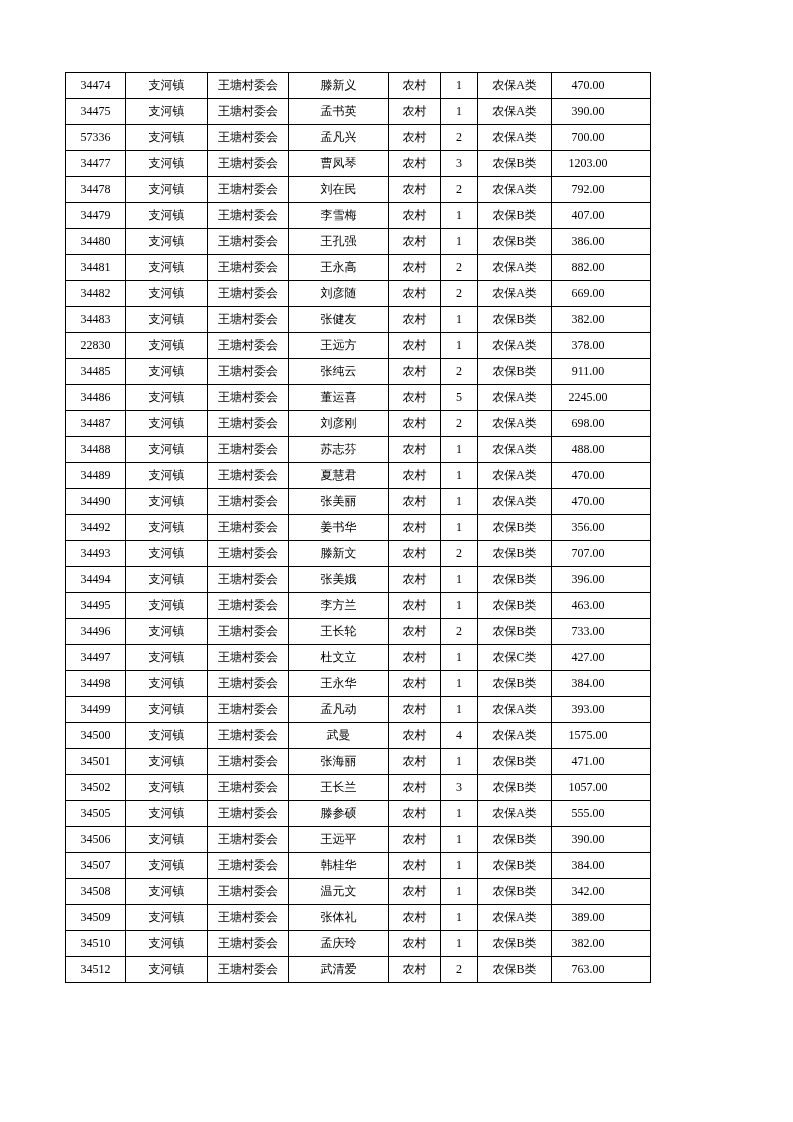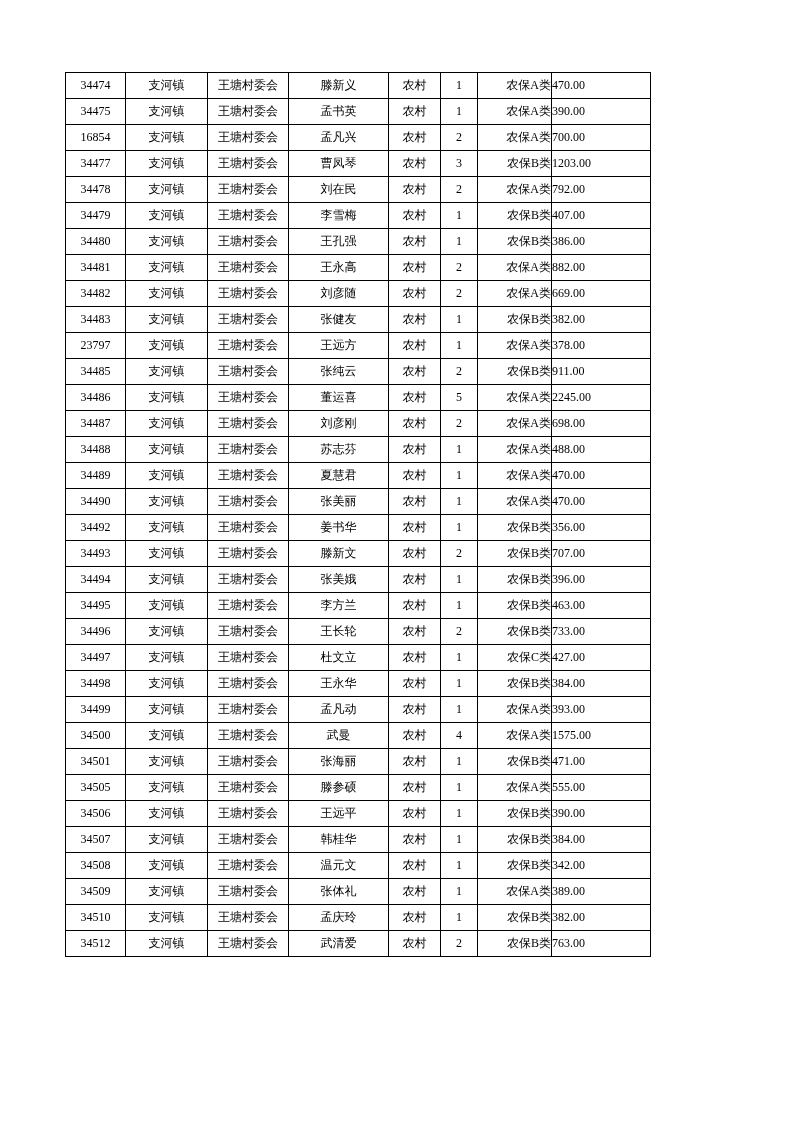--- a/index.html
+++ b/index.html
@@ -34,22 +34,22 @@
     padding: 0;
     overflow: hidden;
     white-space: nowrap;
   }
   td.col-record-id         { width: 60px; }
   td.col-town              { width: 82px; }
   td.col-village           { width: 81px; font-family: Liberation Serif, serif; }
   td.col-name              { width: 100px; }
   td.col-residence-type    { width: 52px; }
   td.col-household-count   { width: 37px; }
-  td.col-insurance-category{ width: 74px; text-align: right; }
-  td.col-amount            { width: 99px; text-align: left; padding-right: 26px; }
+  td.col-insurance-category{ width: 74px; }
+  td.col-amount            { width: 99px; text-align: center; padding-right: 26px; }
 </style>
 </head>
 <body>
 
 <div class="sheet">
   <table>
     <tbody id="table-body">
         <tr>
           <td class="col-record-id">34474</td>
           <td class="col-town">支河镇</td>
@@ -64,21 +64,21 @@
           <td class="col-record-id">34475</td>
           <td class="col-town">支河镇</td>
           <td class="col-village">王塘村委会</td>
           <td class="col-name">孟书英</td>
           <td class="col-residence-type">农村</td>
           <td class="col-household-count">1</td>
           <td class="col-insurance-category">农保A类</td>
           <td class="col-amount">390.00</td>
         </tr>
         <tr>
-          <td class="col-record-id">16854</td>
+          <td class="col-record-id">57336</td>
           <td class="col-town">支河镇</td>
           <td class="col-village">王塘村委会</td>
           <td class="col-name">孟凡兴</td>
           <td class="col-residence-type">农村</td>
           <td class="col-household-count">2</td>
           <td class="col-insurance-category">农保A类</td>
           <td class="col-amount">700.00</td>
         </tr>
         <tr>
           <td class="col-record-id">34477</td>
@@ -144,21 +144,21 @@
           <td class="col-record-id">34483</td>
           <td class="col-town">支河镇</td>
           <td class="col-village">王塘村委会</td>
           <td class="col-name">张健友</td>
           <td class="col-residence-type">农村</td>
           <td class="col-household-count">1</td>
           <td class="col-insurance-category">农保B类</td>
           <td class="col-amount">382.00</td>
         </tr>
         <tr>
-          <td class="col-record-id">23797</td>
+          <td class="col-record-id">22830</td>
           <td class="col-town">支河镇</td>
           <td class="col-village">王塘村委会</td>
           <td class="col-name">王远方</td>
           <td class="col-residence-type">农村</td>
           <td class="col-household-count">1</td>
           <td class="col-insurance-category">农保A类</td>
           <td class="col-amount">378.00</td>
         </tr>
         <tr>
           <td class="col-record-id">34485</td>
@@ -312,20 +312,30 @@
         </tr>
         <tr>
           <td class="col-record-id">34501</td>
           <td class="col-town">支河镇</td>
           <td class="col-village">王塘村委会</td>
           <td class="col-name">张海丽</td>
           <td class="col-residence-type">农村</td>
           <td class="col-household-count">1</td>
           <td class="col-insurance-category">农保B类</td>
           <td class="col-amount">471.00</td>
+        </tr>
+        <tr>
+          <td class="col-record-id">34502</td>
+          <td class="col-town">支河镇</td>
+          <td class="col-village">王塘村委会</td>
+          <td class="col-name">王长兰</td>
+          <td class="col-residence-type">农村</td>
+          <td class="col-household-count">3</td>
+          <td class="col-insurance-category">农保B类</td>
+          <td class="col-amount">1057.00</td>
         </tr>
         <tr>
           <td class="col-record-id">34505</td>
           <td class="col-town">支河镇</td>
           <td class="col-village">王塘村委会</td>
           <td class="col-name">滕参硕</td>
           <td class="col-residence-type">农村</td>
           <td class="col-household-count">1</td>
           <td class="col-insurance-category">农保A类</td>
           <td class="col-amount">555.00</td>

